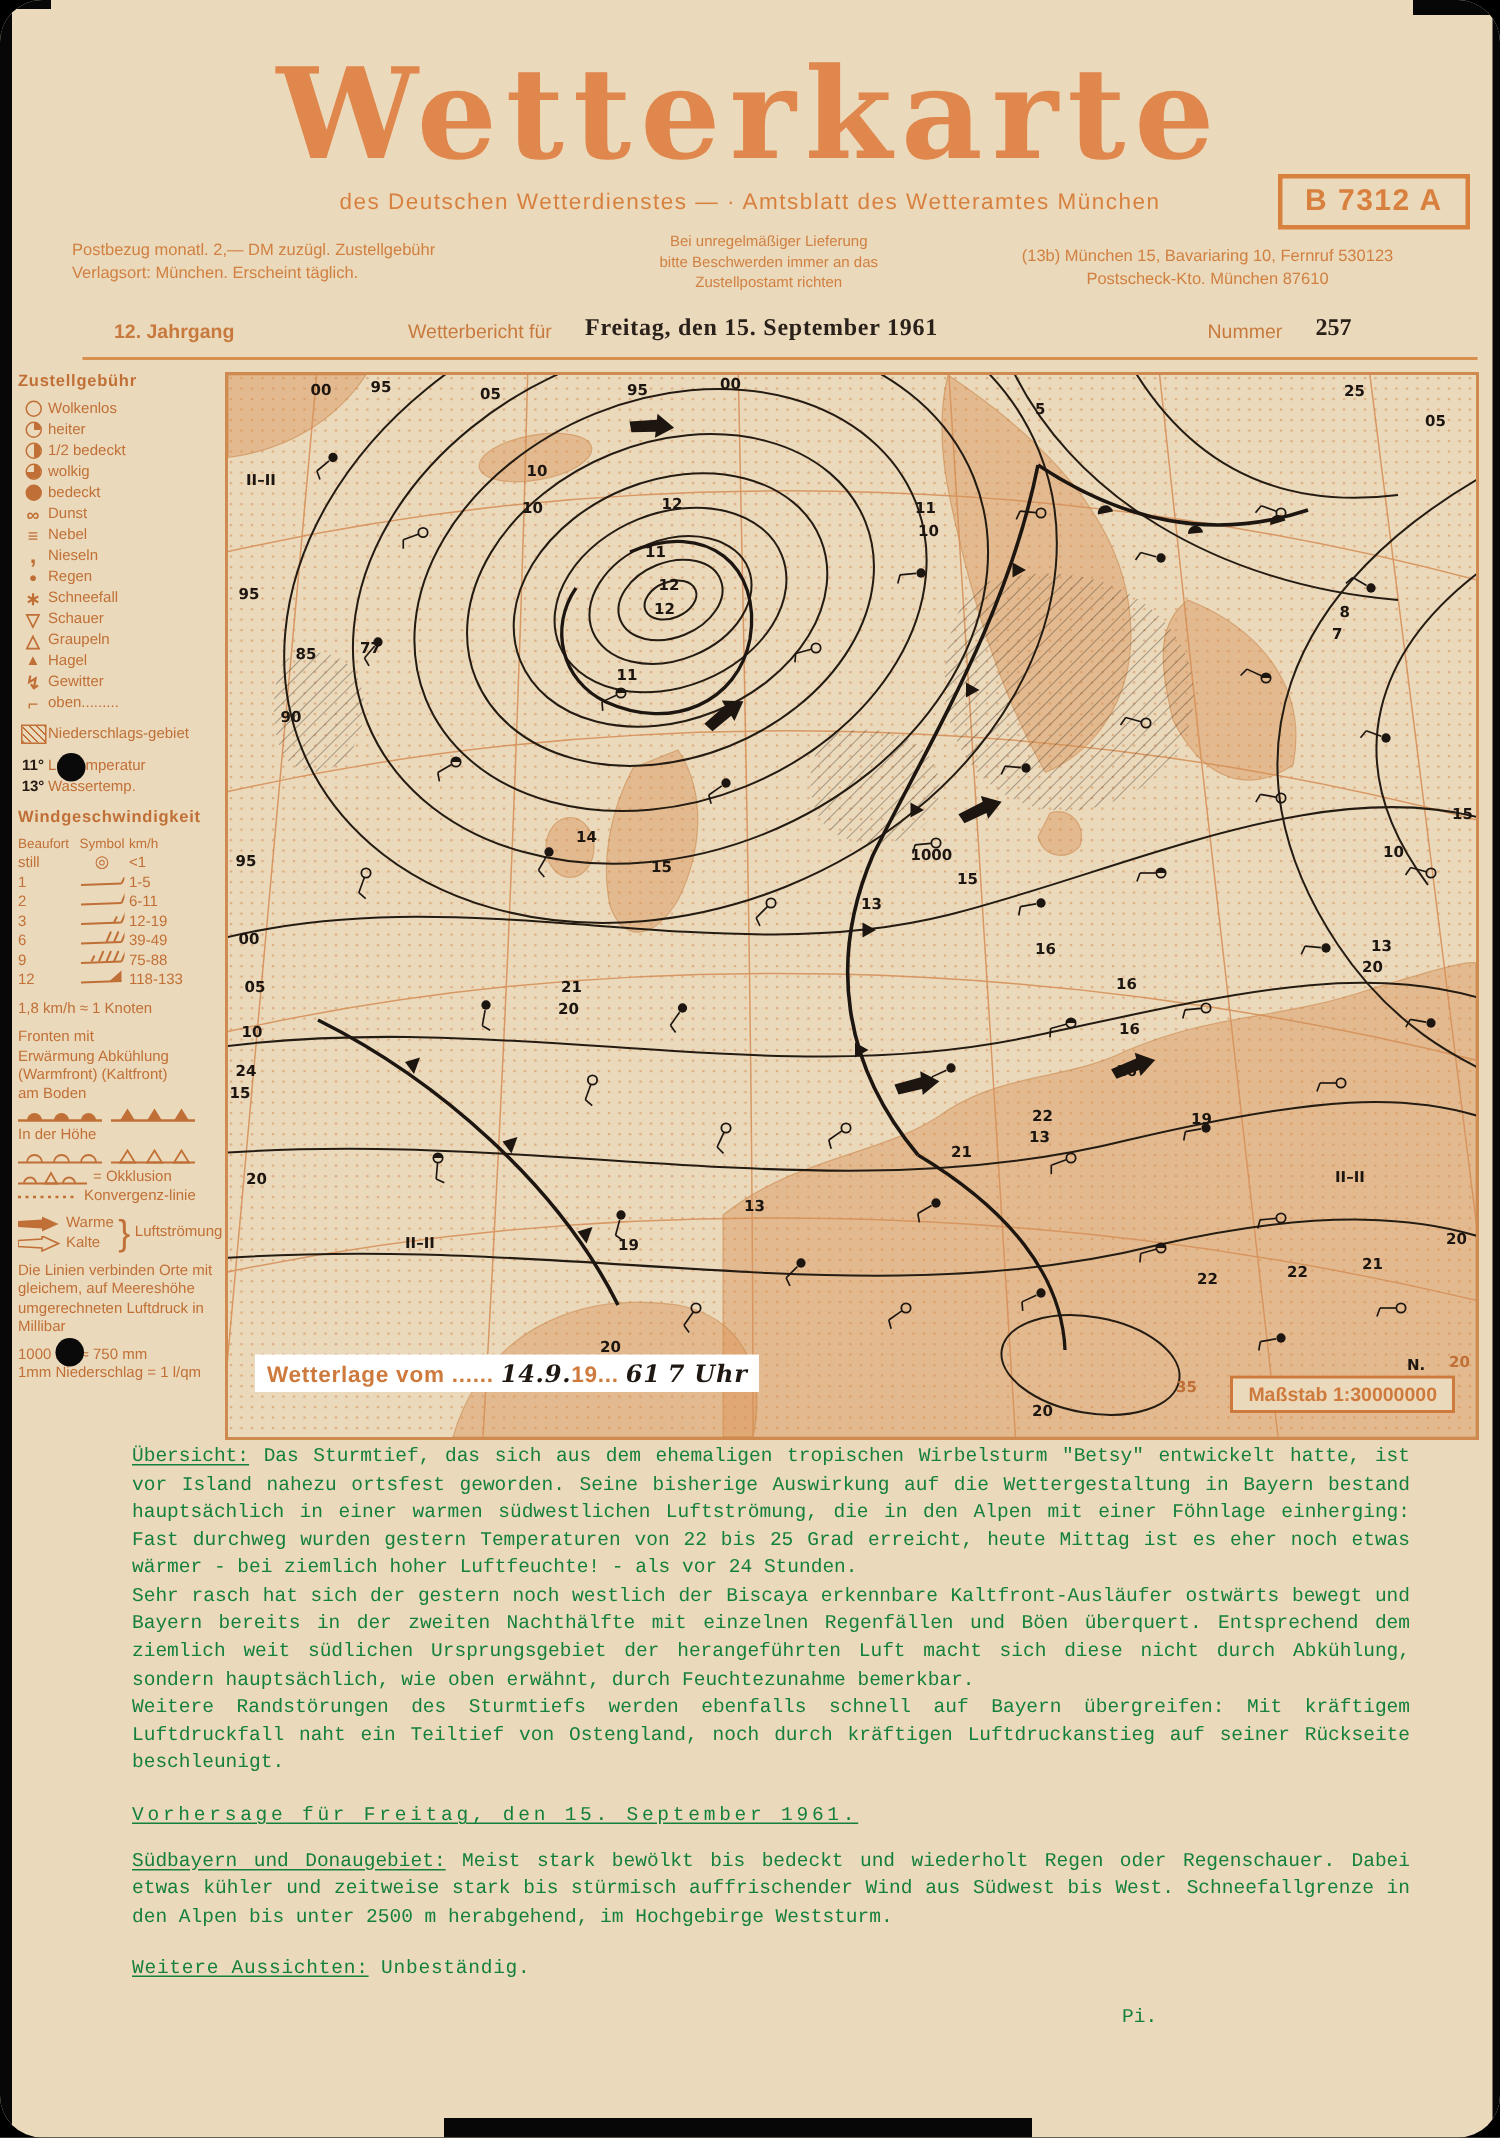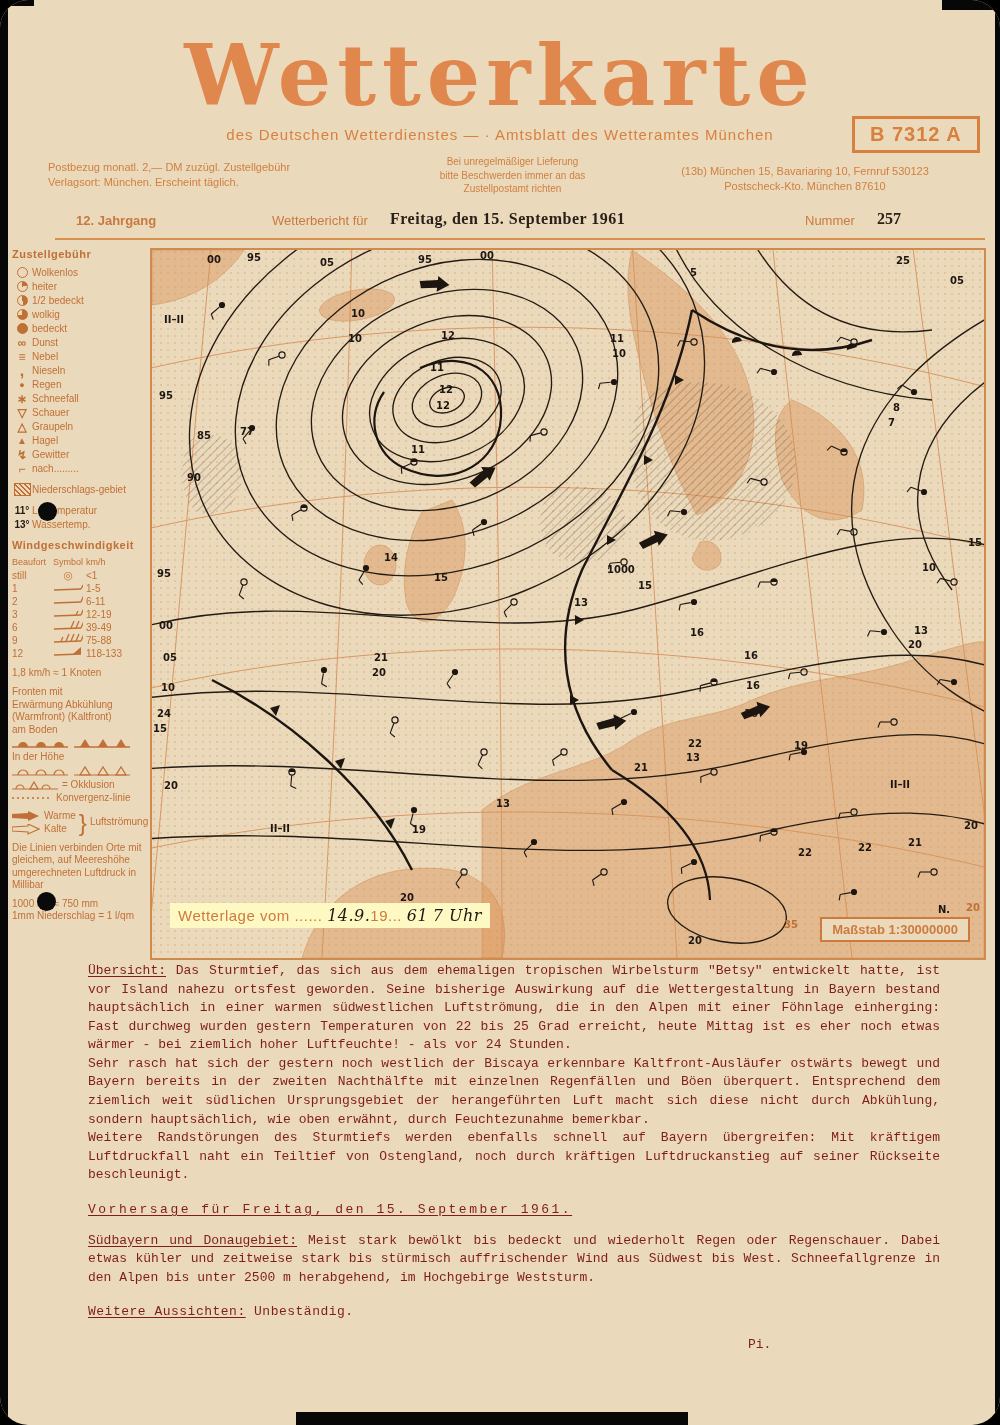--- a/index.html
+++ b/index.html
@@ -78,30 +78,30 @@
 
   
   .map-wrap{position:absolute;left:150px;top:248px;width:836px;height:712px;
             border:2px solid #cf8a50;box-sizing:border-box;background:#ebd9bc;}
   .map-wrap svg.mainmap{display:block;}
   .mlbl{font-family:"DejaVu Sans",sans-serif;font-weight:bold;font-size:10px;fill:#1c1510;}
   .mo{fill:#c07036;}
   .sto{fill:none;stroke:#1c1510;stroke-width:1.2;}
   .stf{fill:#1c1510;stroke:none;}
   .stl{stroke:#1c1510;stroke-width:1.1;fill:none;}
-  .map-caption{position:absolute;left:18px;bottom:30px;background:#fef9c3;padding:3px 8px;
-      font-size:15px;font-weight:normal;color:#cf7a3d;z-index:5;letter-spacing:.5px;}
+  .map-caption{position:absolute;left:18px;bottom:30px;background:#ffffff;padding:3px 8px;
+      font-size:15px;font-weight:bold;color:#cf7a3d;z-index:5;letter-spacing:.5px;}
   .hand{color:#1f1812;font-family:"DejaVu Serif",serif;font-style:italic;font-size:16px;}
   .map-scale{position:absolute;right:14px;bottom:16px;border:2px solid #cf7a3d;color:#cf7a3d;
       font-weight:bold;font-size:13px;padding:3px 10px;background:#ebd9bc;z-index:5;}
 
   
   .report{position:absolute;left:88px;top:962px;width:852px;
           font-family:"Liberation Mono",monospace;font-size:13px;line-height:1.43;
-          color:#7f1d1d;text-align:justify;}
+          color:#15803d;text-align:justify;}
   .report p{margin:0;}
   .u{text-decoration:underline;text-underline-offset:2px;}
   .h-vorhersage{margin-top:16px !important;margin-bottom:12px !important;letter-spacing:2.5px;}
   .p-aussichten{margin-top:16px !important;letter-spacing:.5px;}
   .sig{margin-top:14px;padding-left:660px;}
 </style>
 </head>
 <body>
 
 <div class="page">
@@ -188,21 +188,21 @@
         <div class="lrow">
           <span class="licon lglyph g-hail">▲</span>
           <span class="llabel">Hagel</span>
         </div>
         <div class="lrow">
           <span class="licon lglyph g-thunderstorm">↯</span>
           <span class="llabel">Gewitter</span>
         </div>
         <div class="lrow">
           <span class="licon lglyph g-after">⌐</span>
-          <span class="llabel">nach.........</span>
+          <span class="llabel">oben.........</span>
         </div>
       </div>
 
     <div class="lrow lsec">
       <span class="licon"><span class="hatchbox"></span></span>
       <span class="llabel">Niederschlags-gebiet</span>
     </div>
 
     <div class="lsec">
       <div class="trow">

